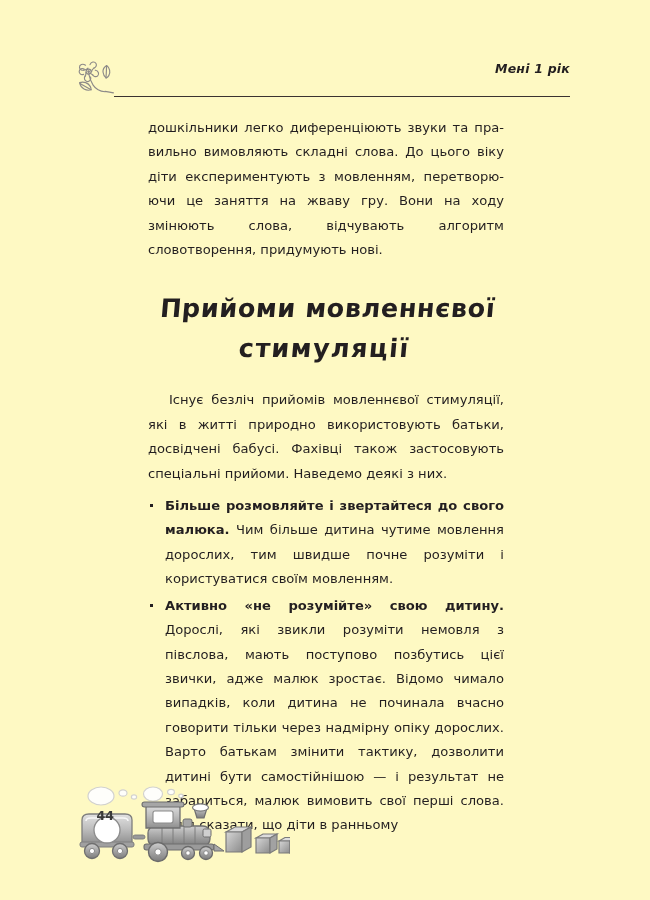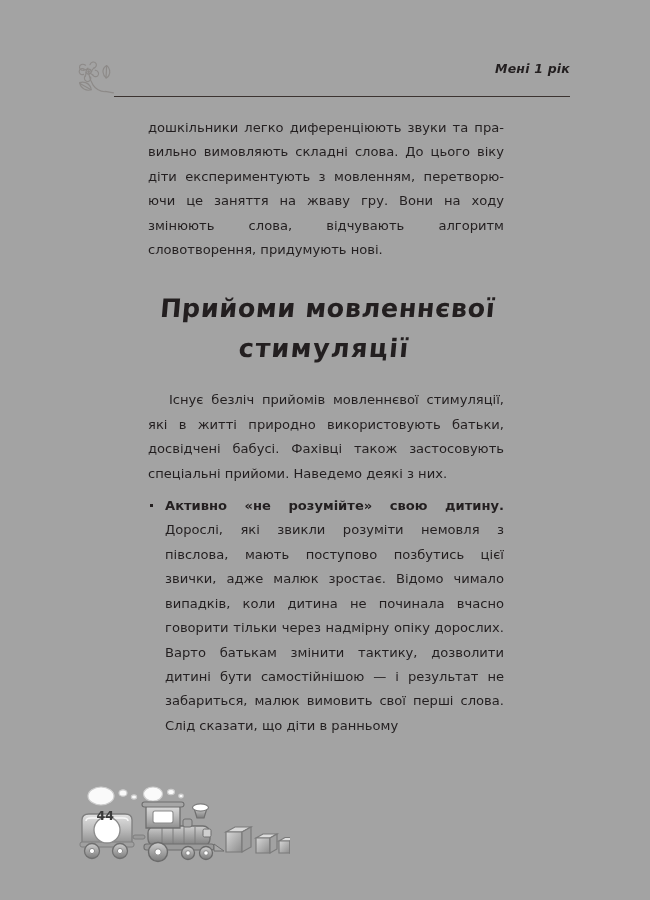--- a/index.html
+++ b/index.html
@@ -14,21 +14,21 @@
     overflow: hidden;
     font-family: "DejaVu Sans", sans-serif;
     color: #231f20;
   }
 
   .page {
     position: absolute;
     left: 0; top: 0;
     width: 650px;
     height: 900px;
-    background: #a3a3a3;
+    background: #fef9c3;
   }
 
   
   .header {
     position: absolute;
     left: 70px;
     top: 55px;
     width: 500px;
     height: 45px;
   }
@@ -198,20 +198,24 @@
     <p class="body-text">дошкільники легко диференціюють звуки та пра­вильно вимовляють складні слова. До цього віку діти експериментують з мовленням, перетворю­ючи це заняття на жваву гру. Вони на ходу змінюють слова, відчувають алгоритм словотворення, придумують нові.</p>
 
     <div class="section-heading">
       <span class="hl line1">Прийоми мовленнєвої</span>
       <span class="hl line2">стимуляції</span>
     </div>
 
     <p class="body-text indent">Існує безліч прийомів мовленнєвої стимуляції, які в житті природно використовують батьки, досвідчені бабусі. Фахівці також застосовують спеціальні при­йоми. Наведемо деякі з них.</p>
 
     <ul class="tips">
+      <li>
+        <span class="bullet"></span>
+        <b>Більше розмовляйте і звертайтеся до свого малюка.</b><span> Чим більше дитина чутиме мовлення дорослих, тим швидше почне розуміти і користуватися своїм мовленням.</span>
+      </li>
       <li>
         <span class="bullet"></span>
         <b>Активно «не розумійте» свою дитину.</b><span> Дорослі, які звикли розуміти немовля з півслова, мають поступово позбутись цієї звички, адже малюк зростає. Відомо чимало випадків, коли дитина не починала вчасно говорити тільки через надмірну опіку дорослих. Варто батькам змінити тактику, дозволити дитині бути самостійнішою — і результат не забариться, малюк вимовить свої перші слова. Слід сказати, що діти в ранньому</span>
       </li>
     </ul>
   </div>
 
   <div class="footer">
     <svg width="220" height="90" viewBox="0 0 220 90" xmlns="http://www.w3.org/2000/svg">
       <defs>

